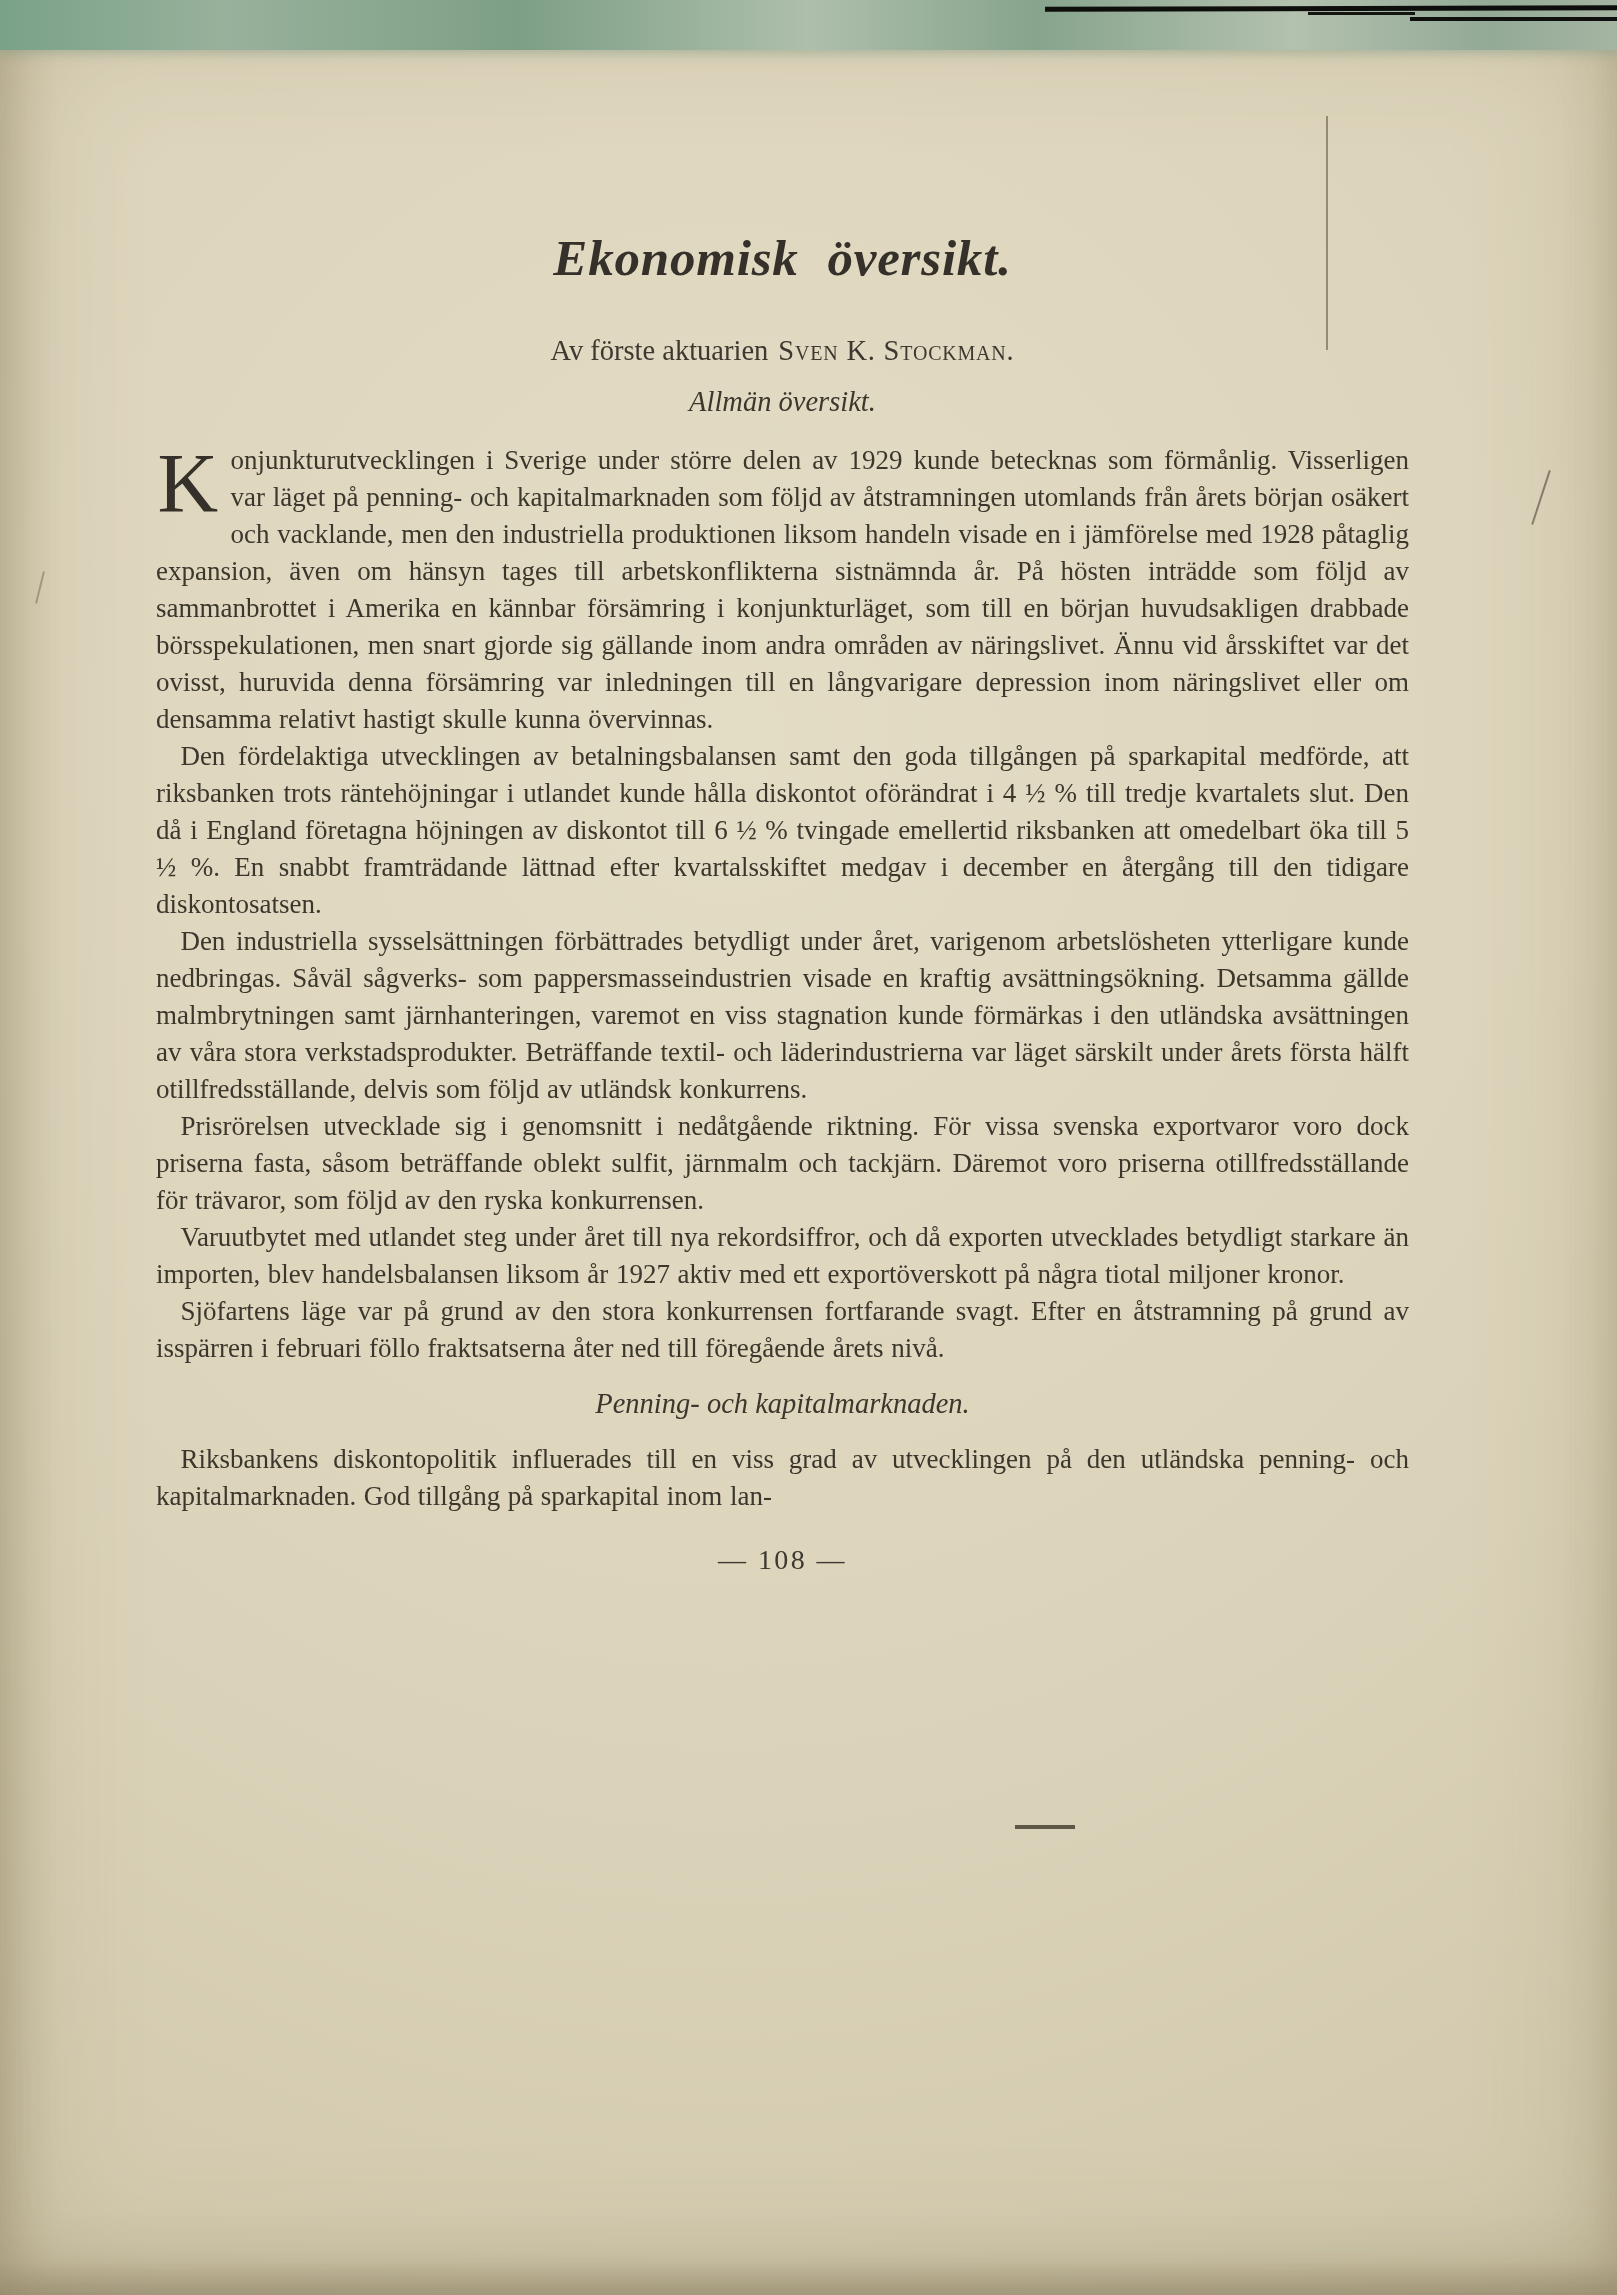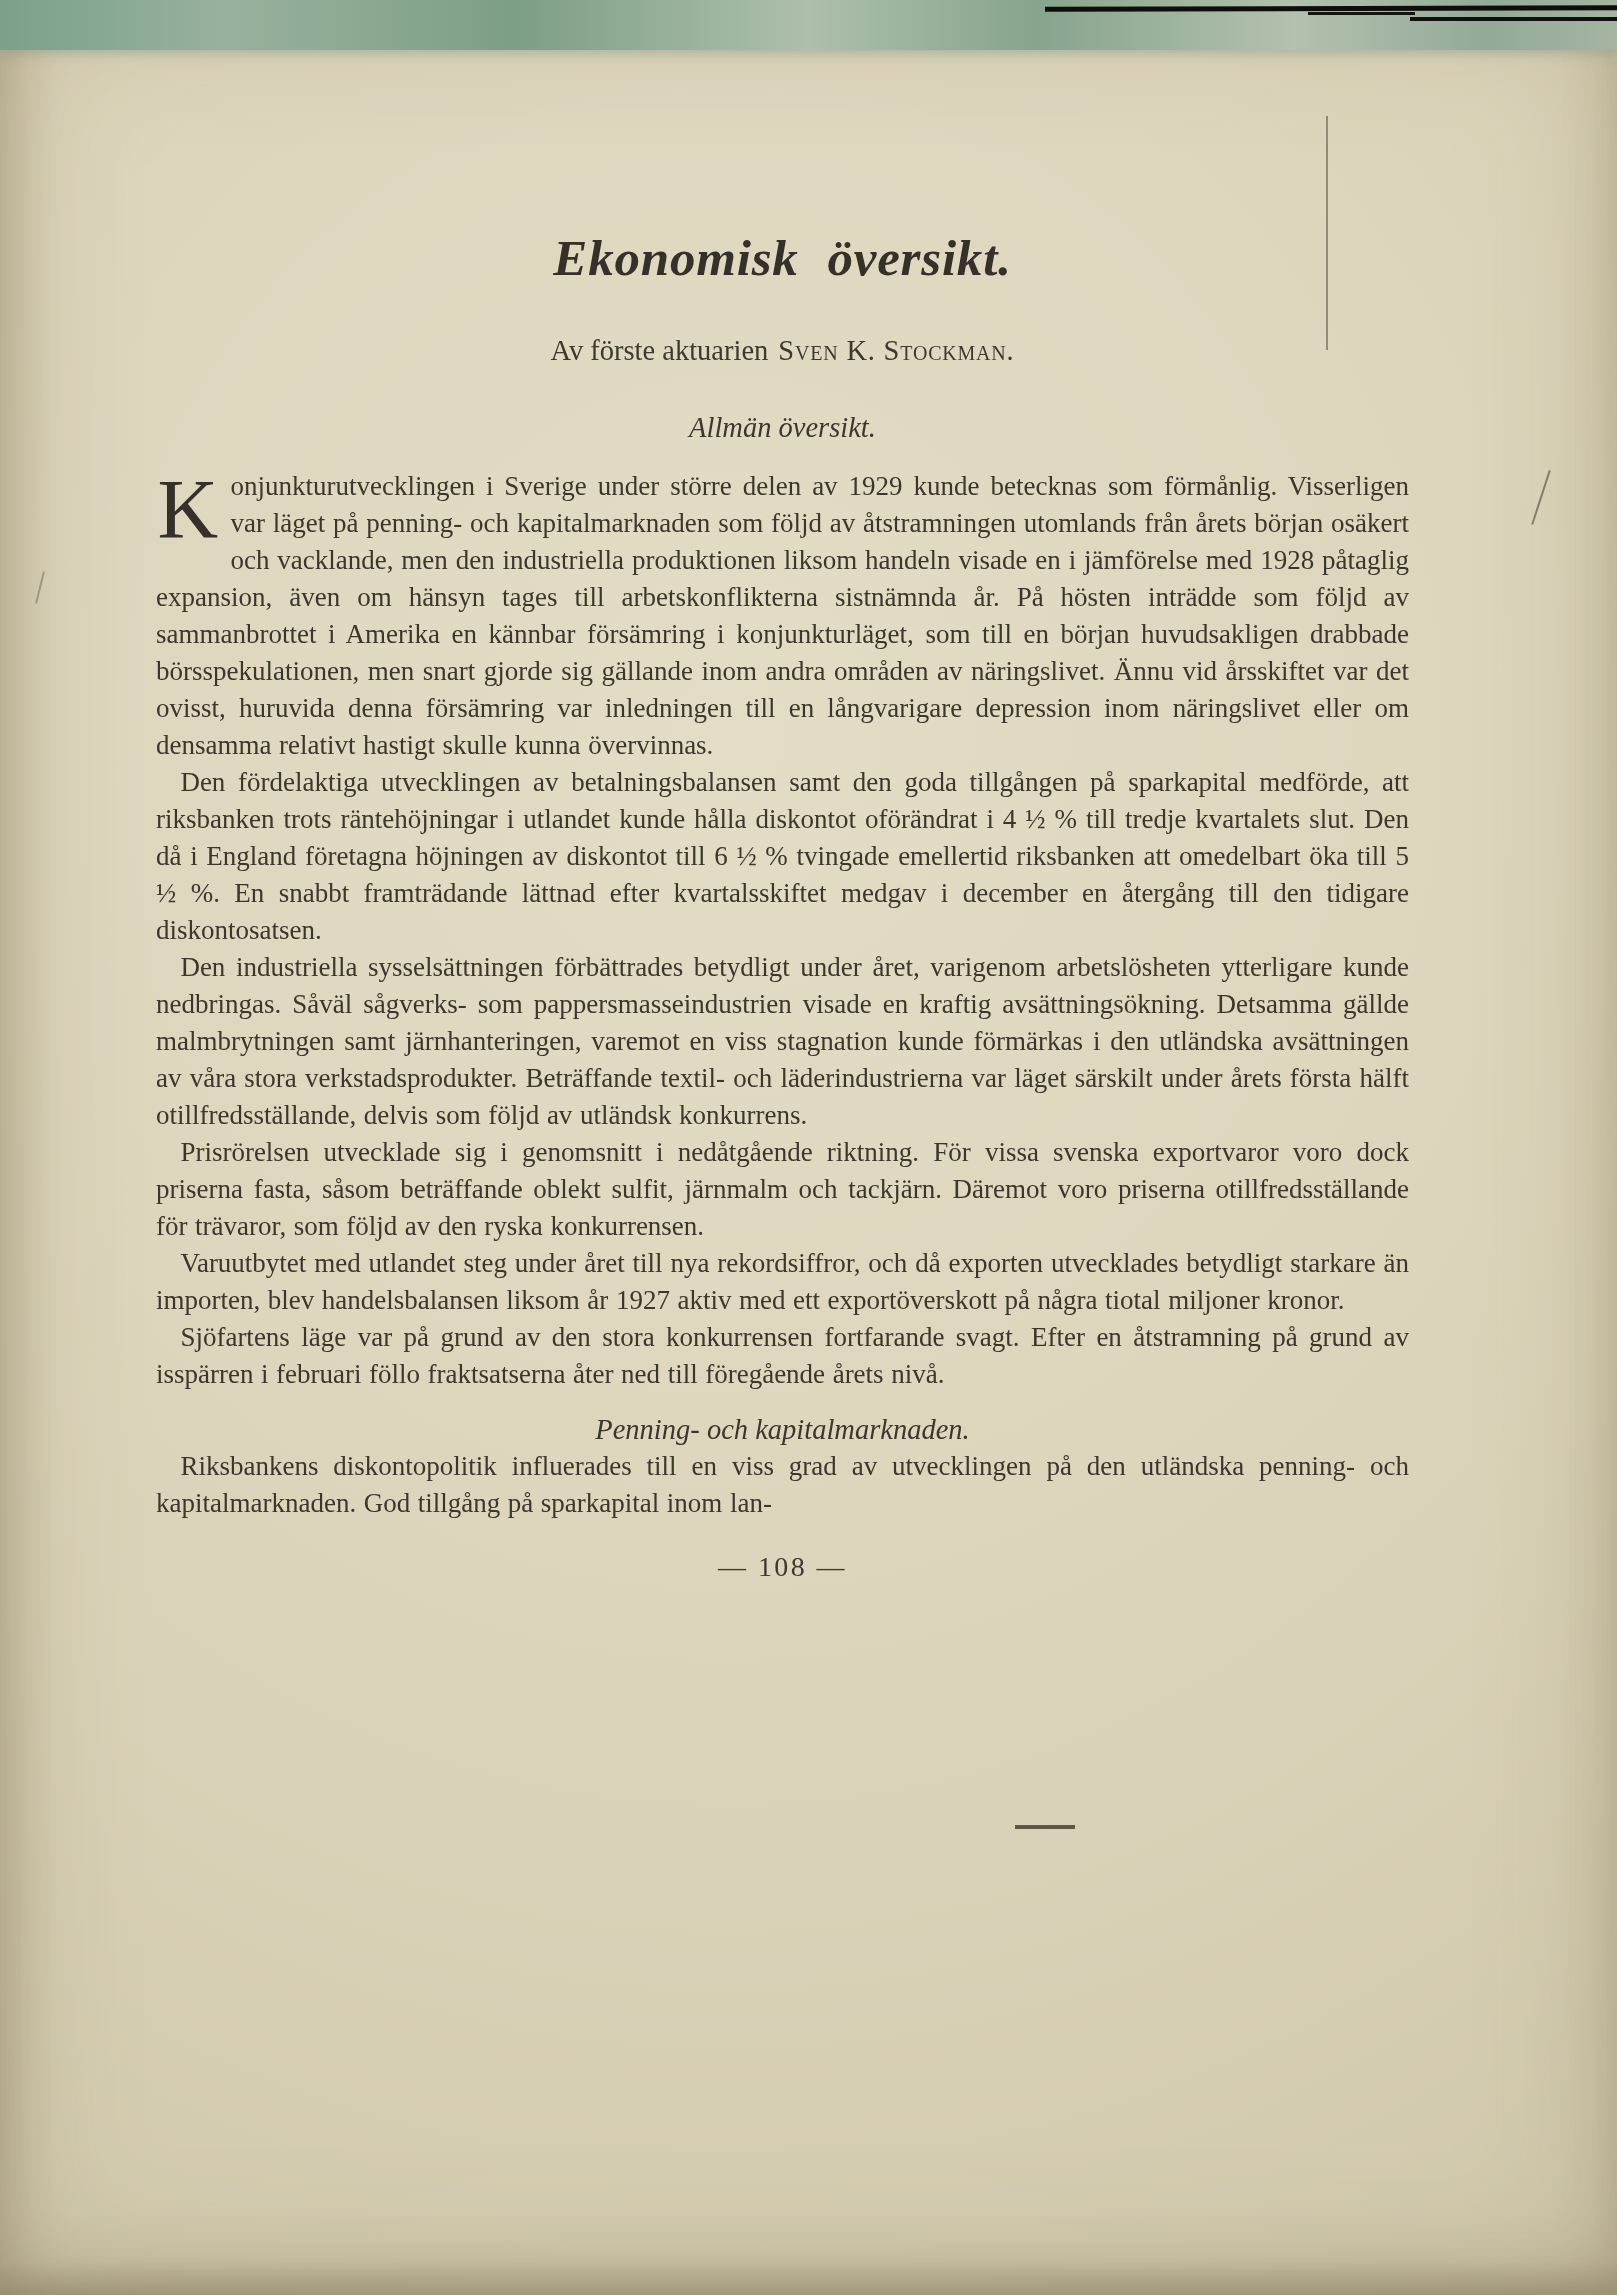--- a/index.html
+++ b/index.html
@@ -77,27 +77,27 @@
     color: #3d3930;
   }
   .byline .author {
     font-variant: small-caps;
     letter-spacing: 0.8px;
     margin-left: 0.35em;
   }
 
   .section-heading {
     text-align: center;
-    margin-top: 45px;
+    margin-top: 19px;
     font-size: 28.5px;
     font-style: italic;
     font-weight: normal;
     color: #3b372d;
   }
-  .section-heading.second { margin-top: 21px; margin-bottom: 2px; }
+  .section-heading.second { margin-top: 21px; margin-bottom: 21px; }
 
   .body-par {
     font-size: 27px;
     line-height: 37px;
     text-align: justify;
     text-indent: 24.4px;
     word-spacing: 0.8px;
     color: #3b372d;
   }
   .body-par.lead { text-indent: 0; margin-top: 24.4px; }

